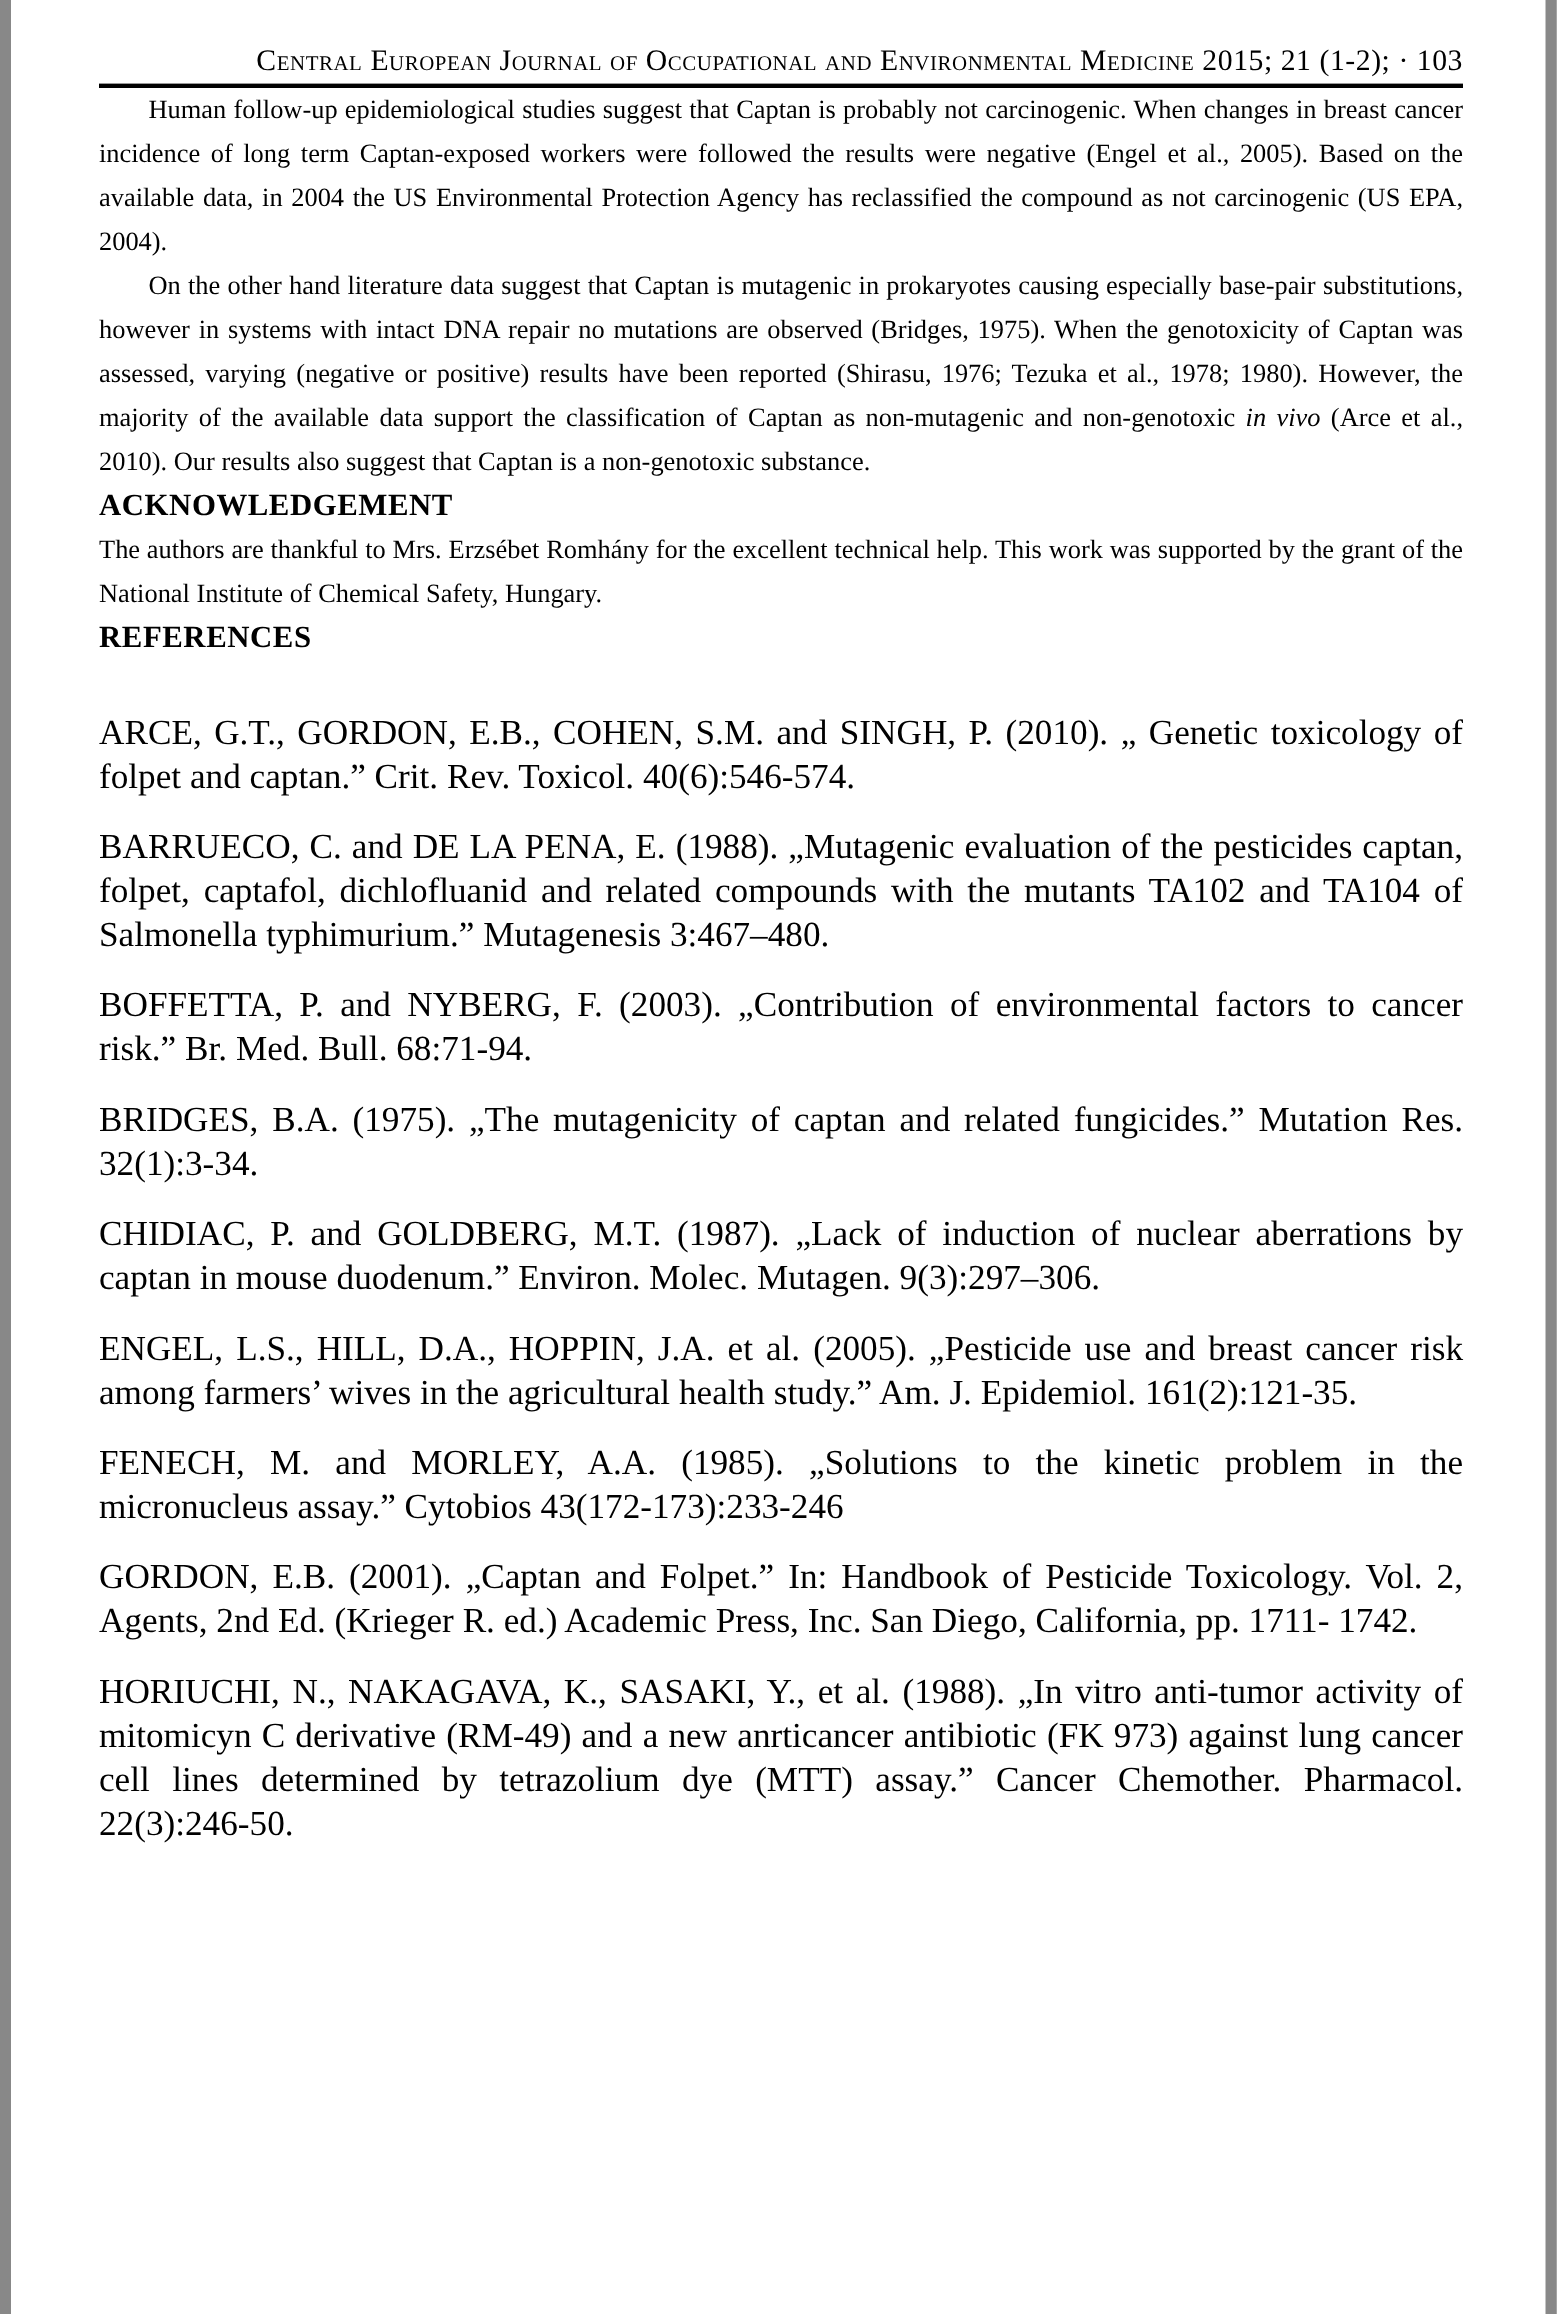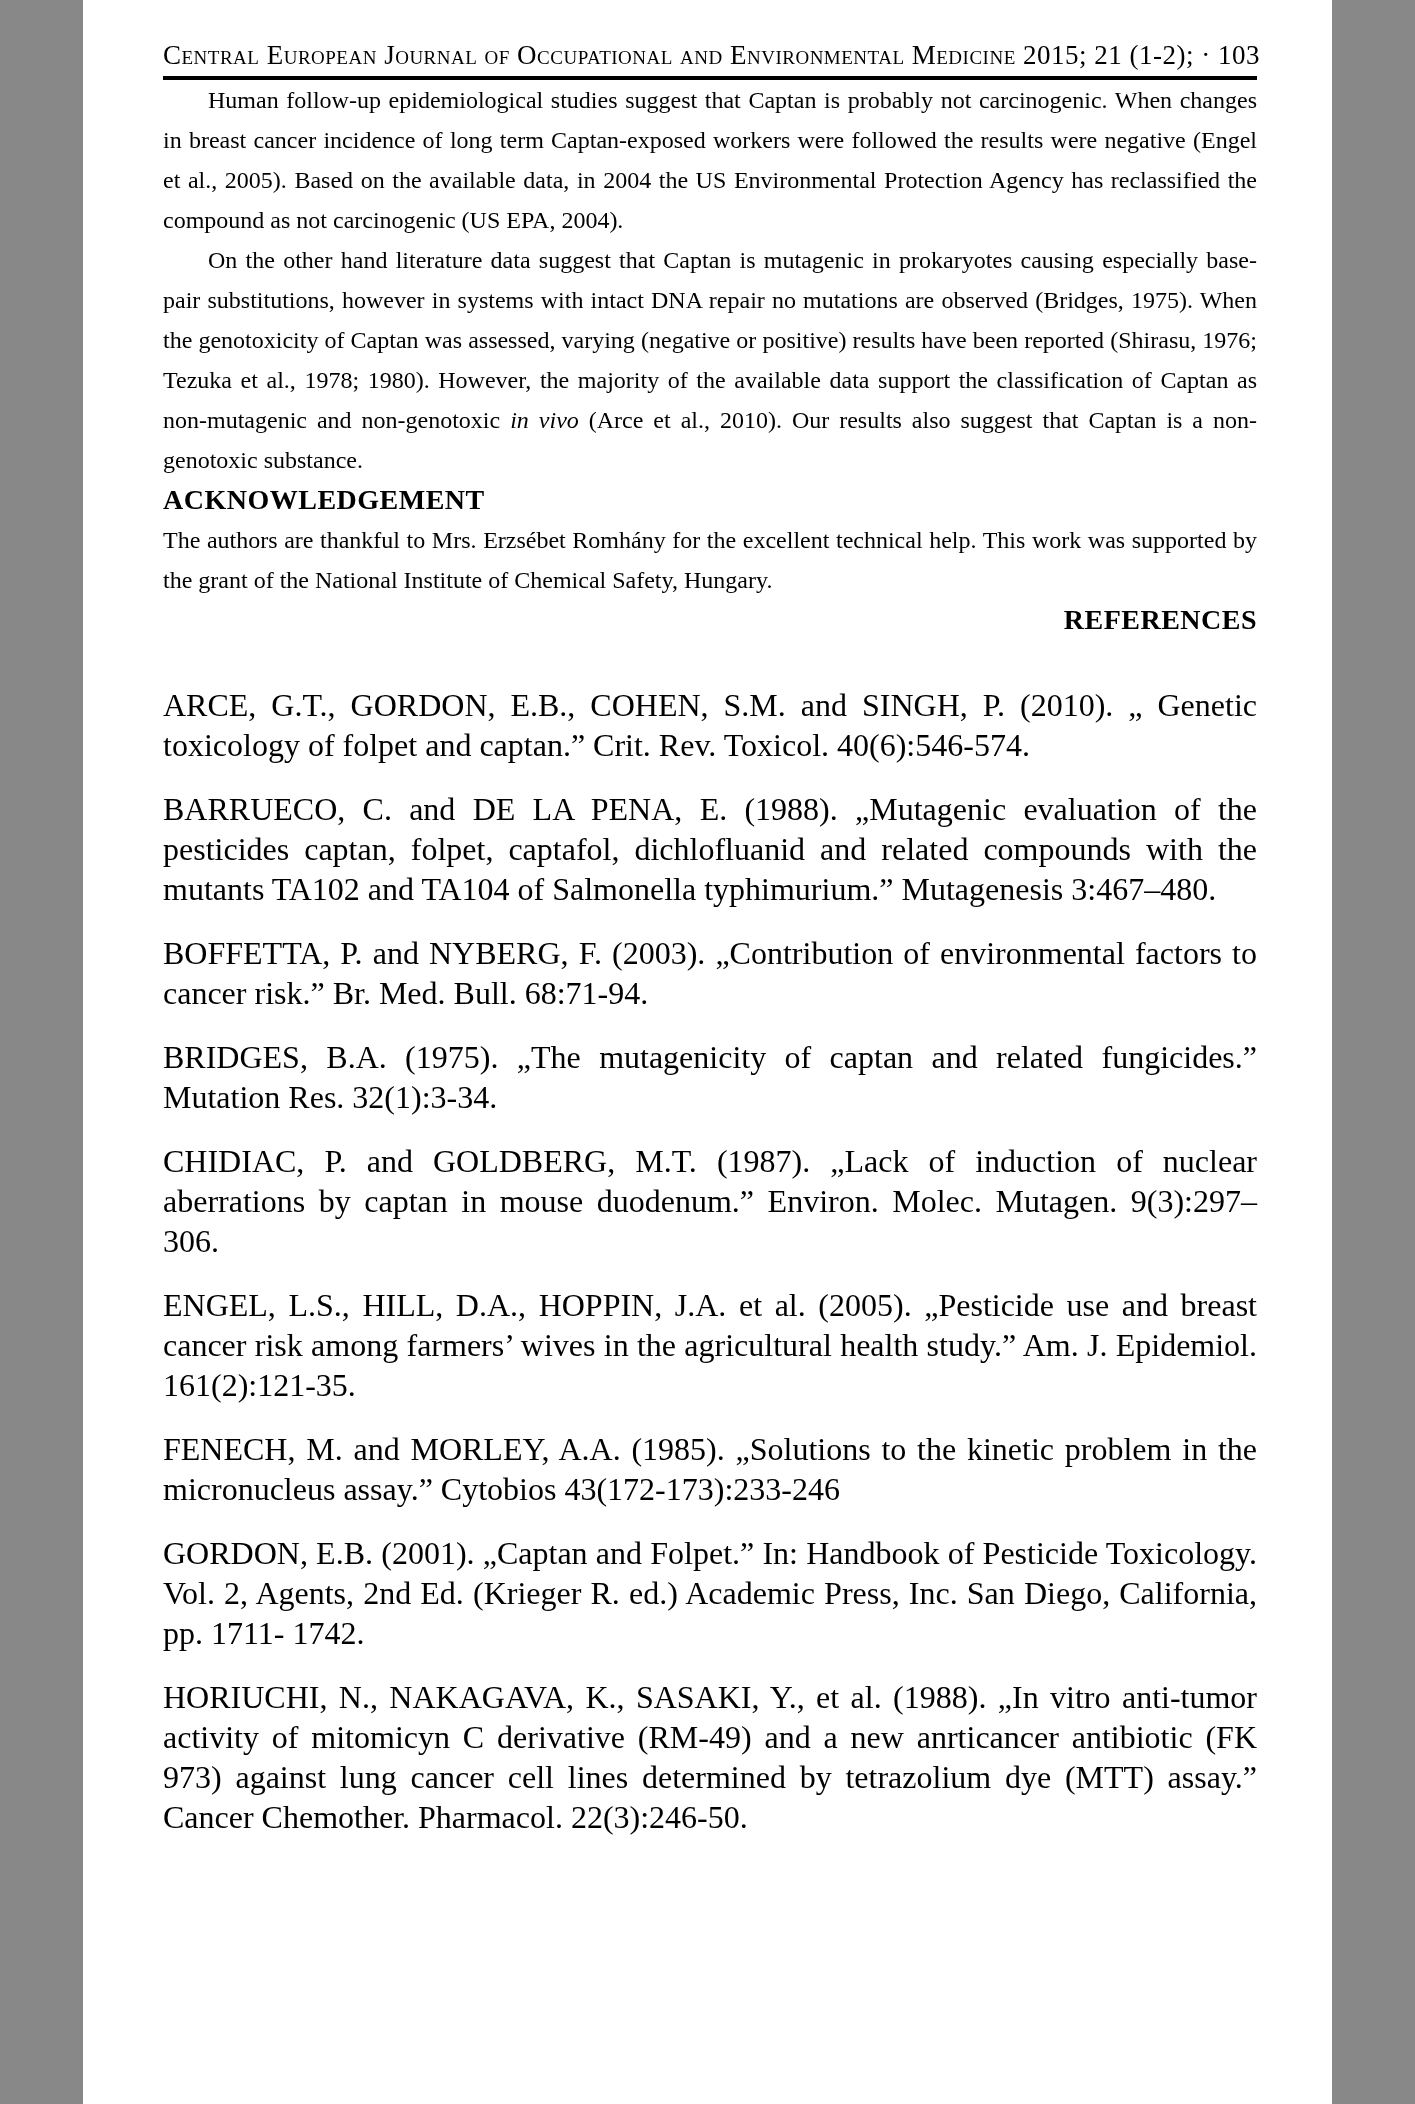--- a/index.html
+++ b/index.html
@@ -1,18 +1,18 @@
 <!DOCTYPE html>
 <html><head>
 <meta charset="utf-8">
 <style>
   html, body { margin: 0; padding: 0; background: #888; }
   .page {
     position: relative;
-    width: 1249px;
+    width: 1395px;
     height: 2104px;
     margin: 0 auto;
     background: #ffffff;
     color: #000000;
     overflow: hidden;
     font-family: "Liberation Serif", "DejaVu Serif", serif;
   }
   .content {
     padding-left: 80px;
     padding-right: 75px;
@@ -42,21 +42,21 @@
   .italic { font-style: italic; }
   h2.section-heading {
     margin: 0;
     font-size: 28px;
     line-height: 40px;
     font-weight: 700;
     letter-spacing: 0.5px;
   }
   .ack-heading { margin-top: 91px; }
   .ack-text { margin-top: 44px; }
-  .ref-heading { margin-top: 82px; text-align: right; }
+  .ref-heading { margin-top: 82px; }
   .ref-list { margin-top: 45px; }
   p.ref-entry {
     margin: 0 0 24px 0;
     font-size: 32px;
     line-height: 40px;
     text-align: justify;
   }
 </style>
 </head>
 <body>

